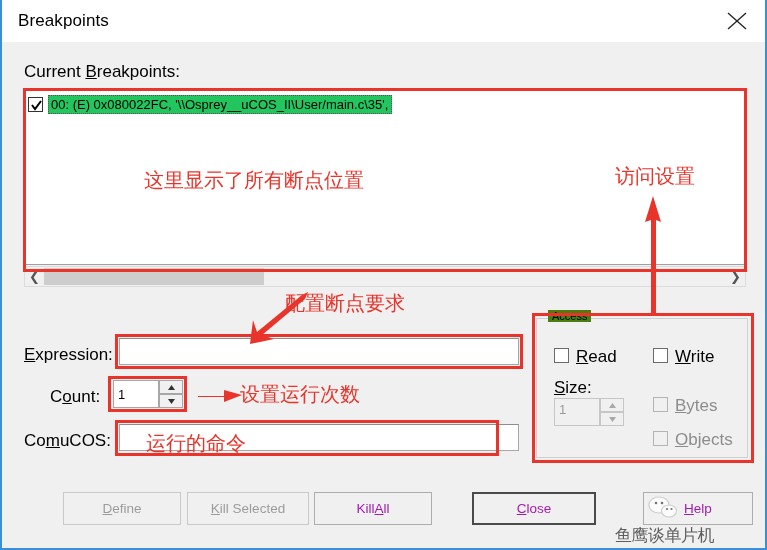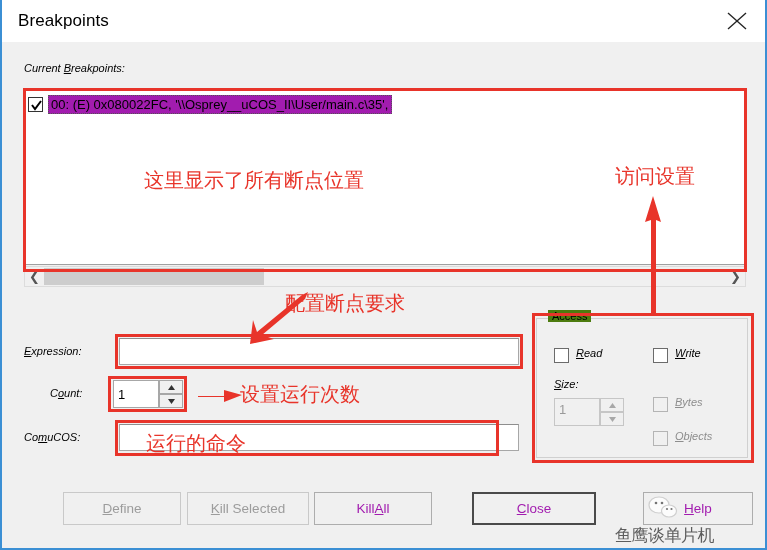--- a/index.html
+++ b/index.html
@@ -44,24 +44,23 @@
     position: absolute;
     right: 0; top: 0;
     width: 56px; height: 41px;
     cursor: default;
   }
   #close-btn svg { position:absolute; left: 18px; top: 12px; }
 
   
   .lbl {
     position: absolute;
-    font-size: 11px;
+    font-size: 17px;
     color: #000000;
     white-space: nowrap;
-    font-style: italic;
   }
   .lbl u { text-decoration: underline; }
   .lbl.dis { color: #8d8d8d; }
 
   
   #list-box {
     position: absolute;
     left: 22px; top: 90px;
     width: 722px; height: 175px;
     background: #ffffff;
@@ -85,21 +84,21 @@
     flex: 0 0 auto;
   }
   #list-check svg { position: absolute; left: 1px; top: 1px; }
   #list-row-label {
     margin-left: 5px;
     font-size: 13px;
     color: #000;
     border: 1px dotted #555;
     padding: 1px 3px 1px 2px;
     white-space: nowrap;
-    background: #a21caf;
+    background: #22c55e;
   }
 
   
   #hscroll {
     position: absolute;
     left: 22px; top: 266px;
     width: 722px; height: 21px;
     background: #f0f0f0;
     box-sizing: border-box;
     border: 1px solid #dcdcdc;

